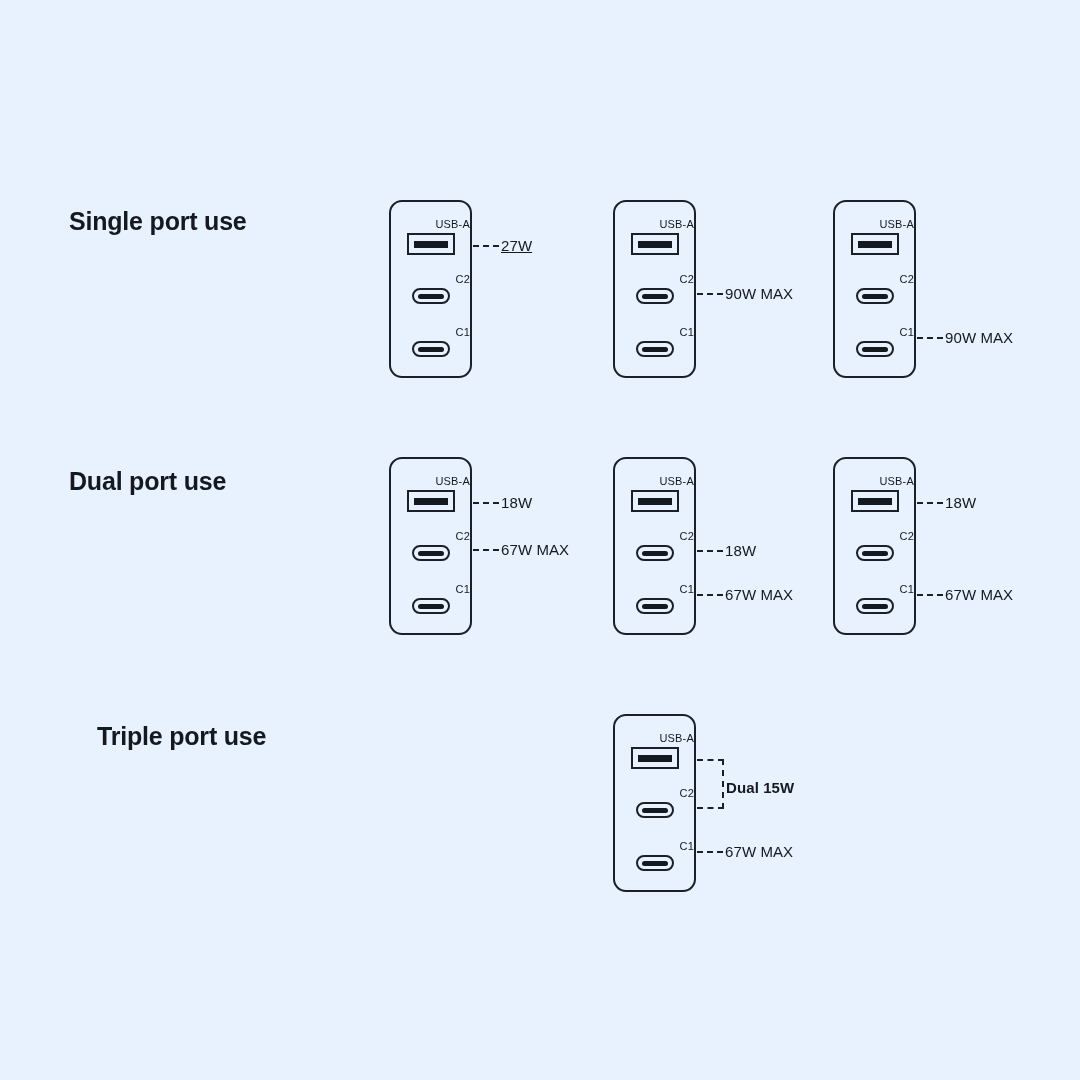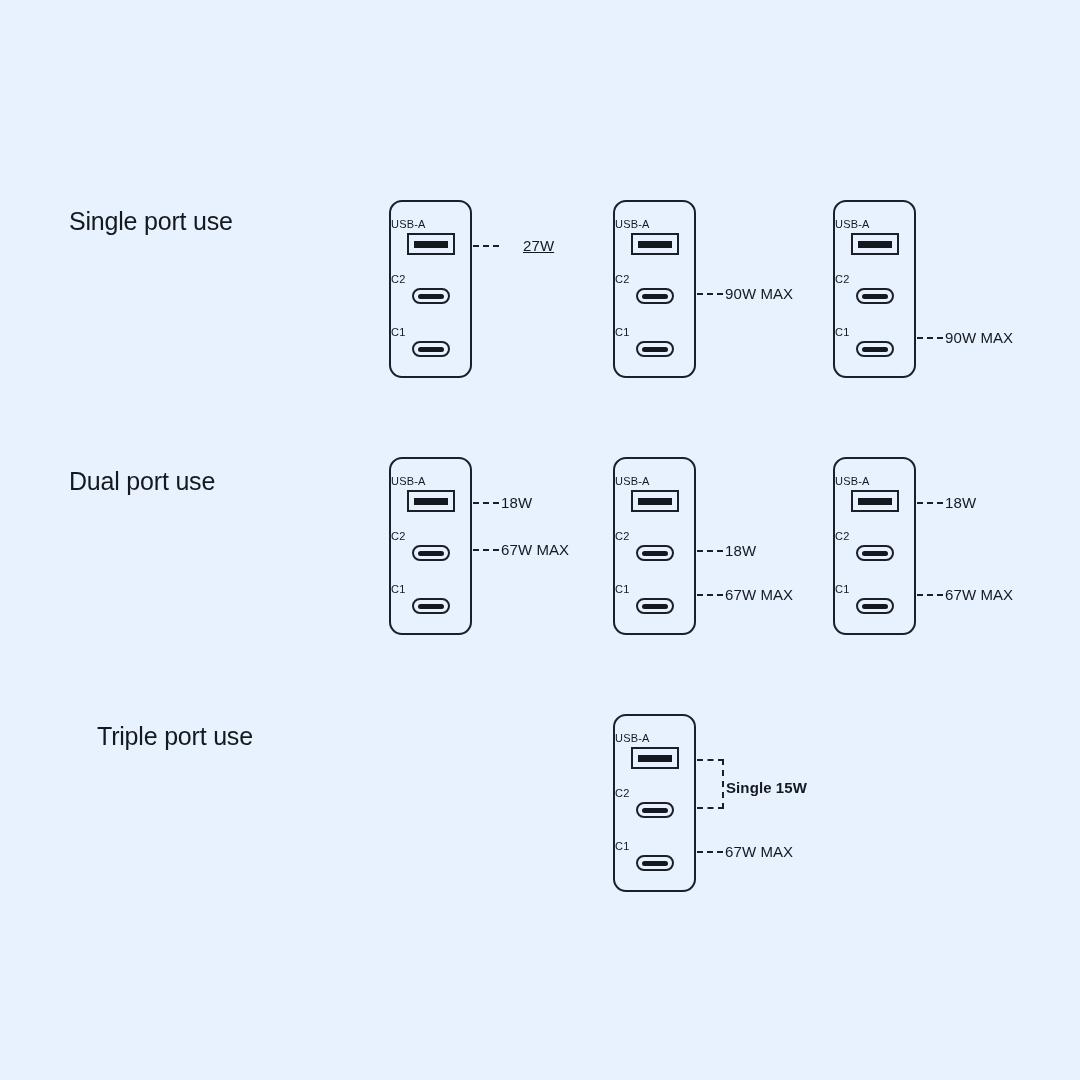--- a/index.html
+++ b/index.html
@@ -23,42 +23,42 @@
   .row {
     position: absolute;
     left: 0;
     width: 1080px;
   }
 
   .row-title {
     position: absolute;
     left: 69px;
     font-size: 25px;
-    font-weight: normal;
+    font-weight: bold;
     color: #14181f;
     letter-spacing: -0.2px;
     white-space: nowrap;
   }
 
   
   .device {
     position: absolute;
     width: 83px;
     height: 178px;
     border: 2px solid #1b1f27;
     border-radius: 13px;
     background: #e8f1fe;
     box-sizing: border-box;
   }
 
   .port-block {
     position: absolute;
     left: 0;
     width: 100%;
-    text-align: left;
+    text-align: right;
   }
 
   .port-label {
     font-size: 11px;
     color: #14181f;
     letter-spacing: 0.2px;
     line-height: 13px;
     font-family: "Liberation Sans", sans-serif;
   }
 
@@ -146,21 +146,21 @@
           </div>
       </div>
       <div class="port-block" style="top:124px;">
         <div class="port-label">C1</div>
         <div class="usb-c-port">
             <div class="usb-c-bar"></div>
           </div>
       </div>
     </div>
     <div class="leader" style="left:473px; top:245px; width:26px;"></div>
-    <div class="annotation" style="left:523px; top:238px;text-decoration:underline;">27W</div>
+    <div class="annotation" style="left:501px; top:238px;text-decoration:underline;">27W</div>
 
     <div class="device" style="left:613px; top:200px;">
       <div class="port-block" style="top:16px;">
         <div class="port-label">USB-A</div>
         <div class="usb-a-port">
             <div class="usb-a-bar"></div>
           </div>
       </div>
       <div class="port-block" style="top:71px;">
         <div class="port-label">C2</div>
@@ -299,19 +299,19 @@
       </div>
       <div class="port-block" style="top:124px;">
         <div class="port-label">C1</div>
         <div class="usb-c-port">
             <div class="usb-c-bar"></div>
           </div>
       </div>
     </div>
 
     <div class="bracket" style="left:697px; top:759px; width:27px; height:50px;"></div>
-    <div class="annotation" style="left:726px; top:780px; font-weight:bold;">Single 15W</div>
+    <div class="annotation" style="left:726px; top:780px; font-weight:bold;">Dual 15W</div>
 
     <div class="leader" style="left:697px; top:851px; width:26px;"></div>
     <div class="annotation" style="left:725px; top:844px;">67W MAX</div>
   </div>
 
 </div>
 
 </body></html>

